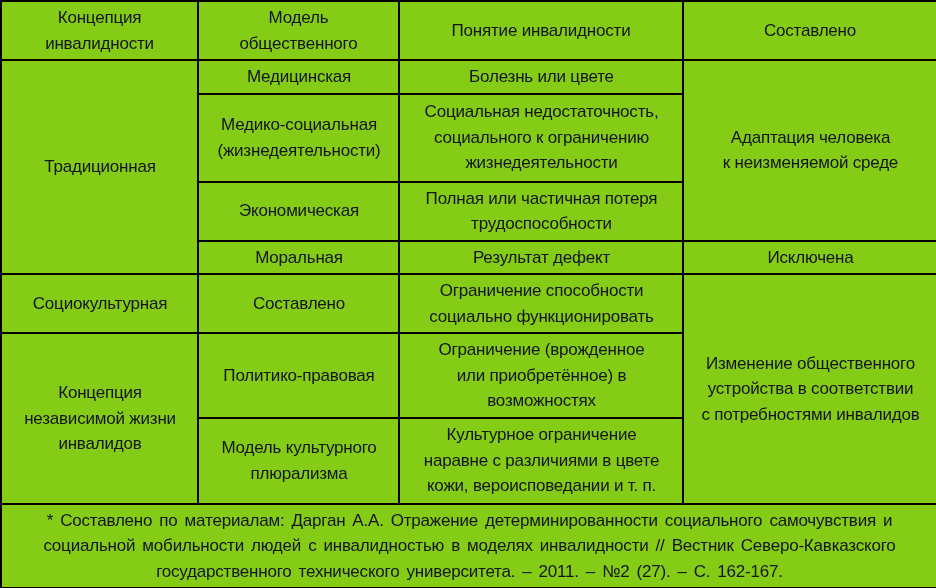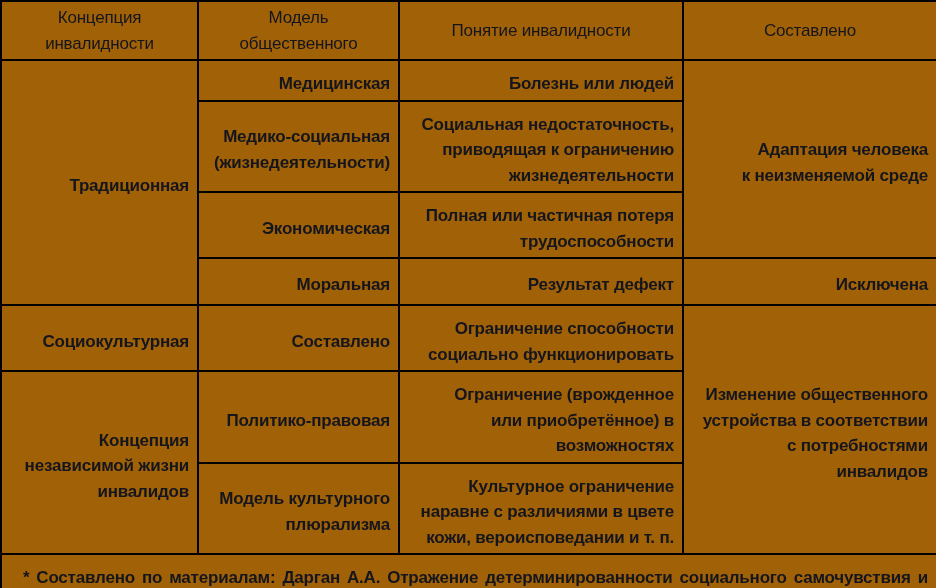--- a/index.html
+++ b/index.html
@@ -4,21 +4,21 @@
 <style>
   html, body {
     margin: 0;
     padding: 0;
     background: #ffffff;
   }
   .page {
     width: 936px;
     height: 588px;
     box-sizing: border-box;
-    background: #a16207;
+    background: #84cc16;
   }
   table.grid {
     width: 936px;
     height: 588px;
     border-collapse: collapse;
     table-layout: fixed;
     font-family: "Liberation Sans", "DejaVu Sans", sans-serif;
     color: #15151d;
   }
   table.grid th,
@@ -31,24 +31,23 @@
     white-space: pre-line;
     overflow: hidden;
     box-sizing: border-box;
   }
   table.grid th {
     text-align: center;
     vertical-align: middle;
     padding: 3px 6px;
   }
   table.grid td {
-    text-align: right;
+    text-align: center;
     vertical-align: middle;
-    padding: 10px 8px 3px 9px;
-    font-weight: bold;
+    padding: 3px 8px 3px 9px;
   }
   td.concept-cell {
     vertical-align: top;
     padding-top: 8px;
     border-radius: 29px;
   }
   td.footnote-cell {
     white-space: normal;
     text-align: justify;
     vertical-align: middle;
@@ -59,21 +58,21 @@
   
   col.c1 { width: 197px; }
   col.c2 { width: 201px; }
   col.c3 { width: 284px; }
   col.c4 { width: 254px; }
   
   tr.rh { height: 53px; }
   tr.r1 { height: 33px; }
   tr.r2 { height: 88px; }
   tr.r3 { height: 59px; }
-  tr.r4 { height: 47px; }
+  tr.r4 { height: 33px; }
   tr.r5 { height: 57px; margin-left: 40px; }
   tr.r6 { height: 78px; }
   tr.r7 { height: 86px; }
   tr.rf { height: 84px; margin-left: 24px; }
 </style>
 </head>
 <body>
 
 <div class="page">
   <table class="grid">
@@ -90,29 +89,29 @@
 инвалидности</th>
       <th>Модель
 общественного</th>
       <th>Понятие инвалидности</th>
       <th>Составлено</th>
     </tr>
 
     <tr class="r1">
       <td class="concept-cell" rowspan="4">Традиционная</td>
       <td>Медицинская</td>
-      <td>Болезнь или людей</td>
+      <td>Болезнь или цвете</td>
       <td rowspan="3">Адаптация человека
 к неизменяемой среде</td>
     </tr>
     <tr class="r2">
       <td>Медико-социальная
 (жизнедеятельности)</td>
       <td>Социальная недостаточность,
-приводящая к ограничению
+социального к ограничению
 жизнедеятельности</td>
     </tr>
     <tr class="r3">
       <td>Экономическая</td>
       <td>Полная или частичная потеря
 трудоспособности</td>
     </tr>
     <tr class="r4">
       <td>Моральная</td>
       <td>Результат дефект</td>

